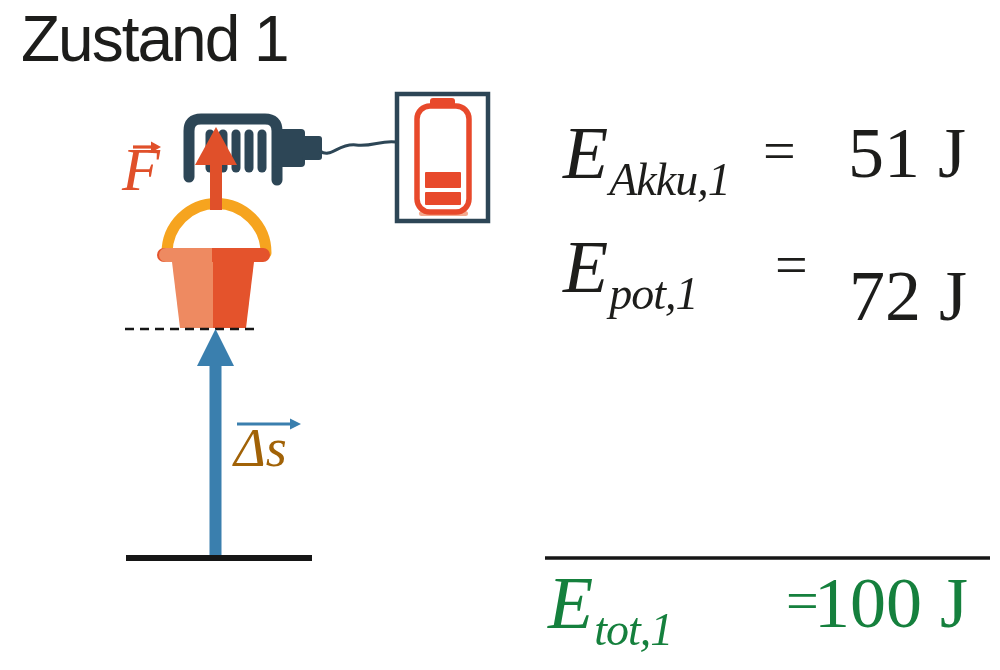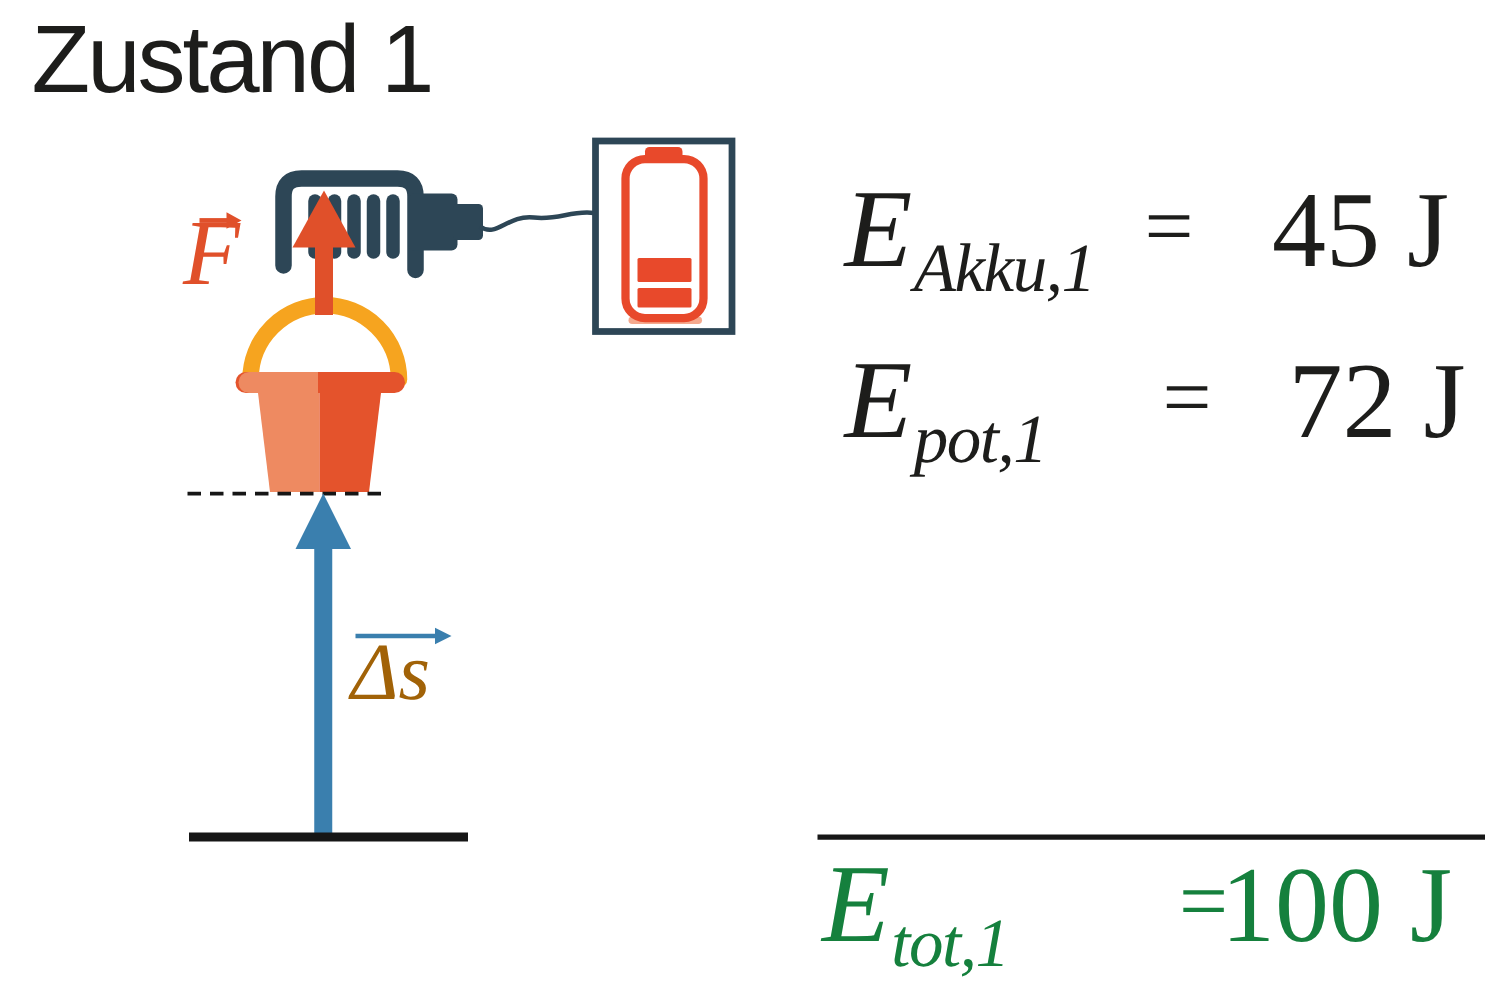--- a/index.html
+++ b/index.html
@@ -26,21 +26,21 @@
   .eq-row--akku{left:563px;top:116px;}
   .eq-row--pot{left:563px;top:230px;}
   .eq-row--tot{left:548px;top:566px;color:#15803d;}
   .eq-lhs{position:absolute;left:0;top:0;font-size:74px;line-height:1;
     font-style:italic;white-space:nowrap;}
   .eq-sub{font-size:46px;vertical-align:-17px;
     letter-spacing:-1px;margin-left:1px;}
   .eq-equals{position:absolute;top:6px;font-size:58px;line-height:1;}
   .eq-val{position:absolute;top:1px;font-size:72px;line-height:1;white-space:nowrap;}
   .eq-equals--akku{left:200px;}  .eq-val--akku{left:285px;}
-  .eq-equals--pot{left:212px;}   .eq-val--pot{left:296px;}
+  .eq-equals--pot{left:212px;}   .eq-val--pot{left:286px;margin-top:29px;}
   .eq-equals--tot{left:238px;}   .eq-val--tot{left:266px;}
 </style>
 </head>
 <body>
 
 <div class="stage">
 
   <div class="abs title">Zustand 1</div>
 
   <svg class="abs diagram-svg" width="1000" height="670" viewBox="0 0 1000 670">
@@ -102,21 +102,21 @@
 
     <line x1="545" y1="558" x2="990" y2="558" stroke="#161616" stroke-width="3.5"></line>
   </svg>
 
   <div class="abs vec-letter f-letter">F</div>
   <div class="abs vec-letter ds-letter">Δs</div>
 
   <div class="eq-row eq-row--akku">
     <span class="eq-lhs"><span>E</span><sub class="eq-sub">Akku,1</sub></span>
     <span class="eq-equals eq-equals--akku">=</span>
-    <span class="eq-val eq-val--akku">45 J</span>
+    <span class="eq-val eq-val--akku">51 J</span>
   </div>
 
   <div class="eq-row eq-row--pot">
     <span class="eq-lhs"><span>E</span><sub class="eq-sub">pot,1</sub></span>
     <span class="eq-equals eq-equals--pot">=</span>
     <span class="eq-val eq-val--pot">72 J</span>
   </div>
 
   <div class="eq-row eq-row--tot">
     <span class="eq-lhs"><span>E</span><sub class="eq-sub">tot,1</sub></span>

